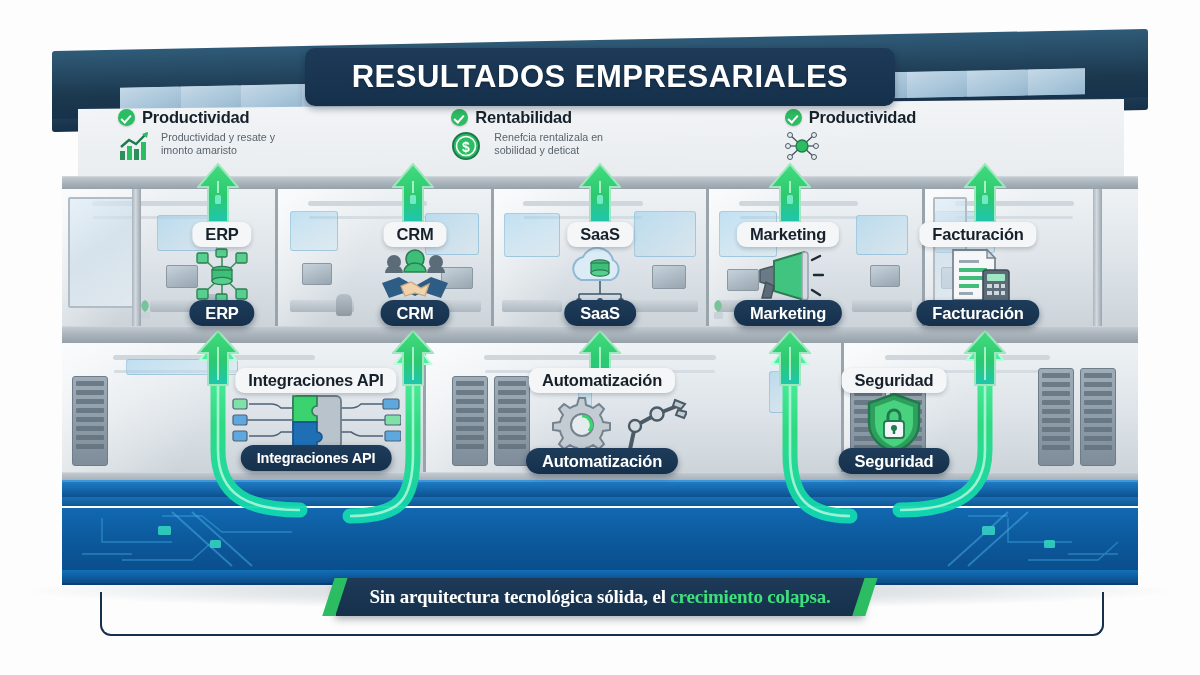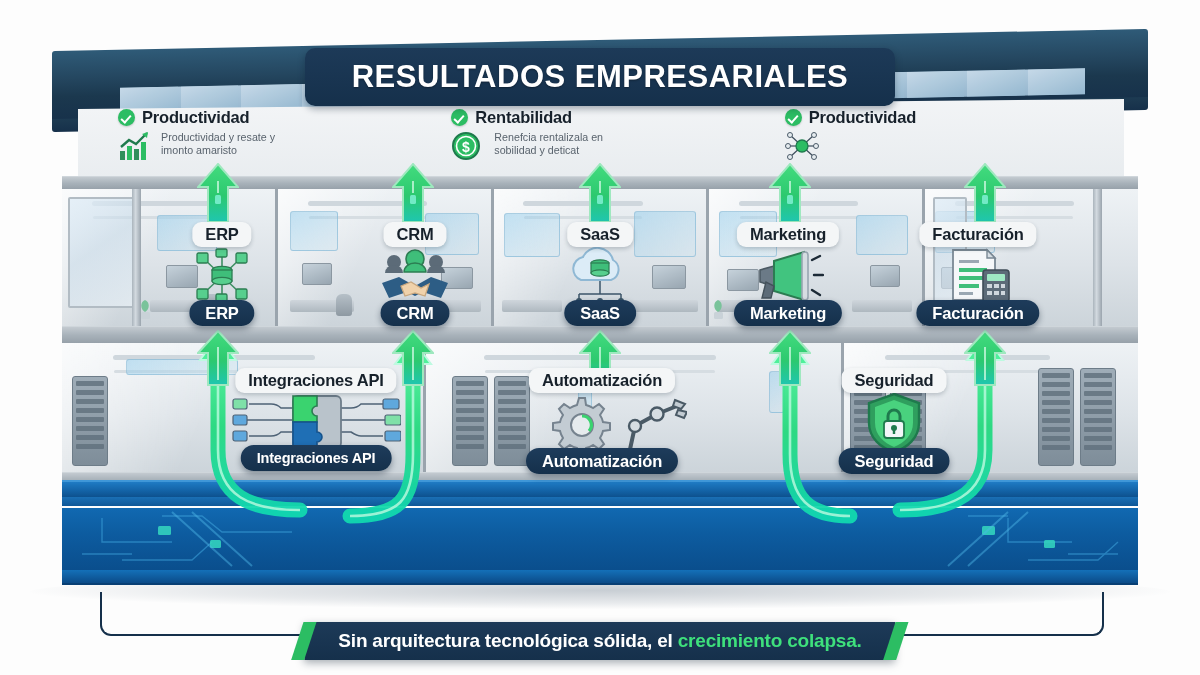--- a/index.html
+++ b/index.html
@@ -216,25 +216,26 @@
     text-shadow:0 2px 5px rgba(0,20,45,.55);
   }
 
   
   .bracket{
     position:absolute;left:100px;top:592px;width:1000px;height:42px;
     border:2px solid #15304b;border-top:none;
     border-radius:0 0 11px 11px;
   }
   .tagline{
-    position:absolute;left:600px;top:622px;transform:translateX(-50%);
+    position:absolute;left:600px;top:578px;transform:translateX(-50%);
     z-index:12;
     background:linear-gradient(180deg,#1d3a58 0%,#15304b 100%);
     padding:8px 34px;
     box-shadow:0 3px 8px rgba(12,28,46,.35);
+    font-family:Liberation Serif, serif;
   }
   .tagline .skL,.tagline .skR{
     position:absolute;top:0;bottom:0;width:13px;background:#2cbd63;
   }
   .tagline .skL{left:-7px;transform:skewX(-18deg);}
   .tagline .skR{right:-7px;transform:skewX(-18deg);}
   .tagline p{
     margin:0;position:relative;z-index:2;
     color:#ffffff;font-size:19px;font-weight:bold;white-space:nowrap;letter-spacing:-.2px;
   }

